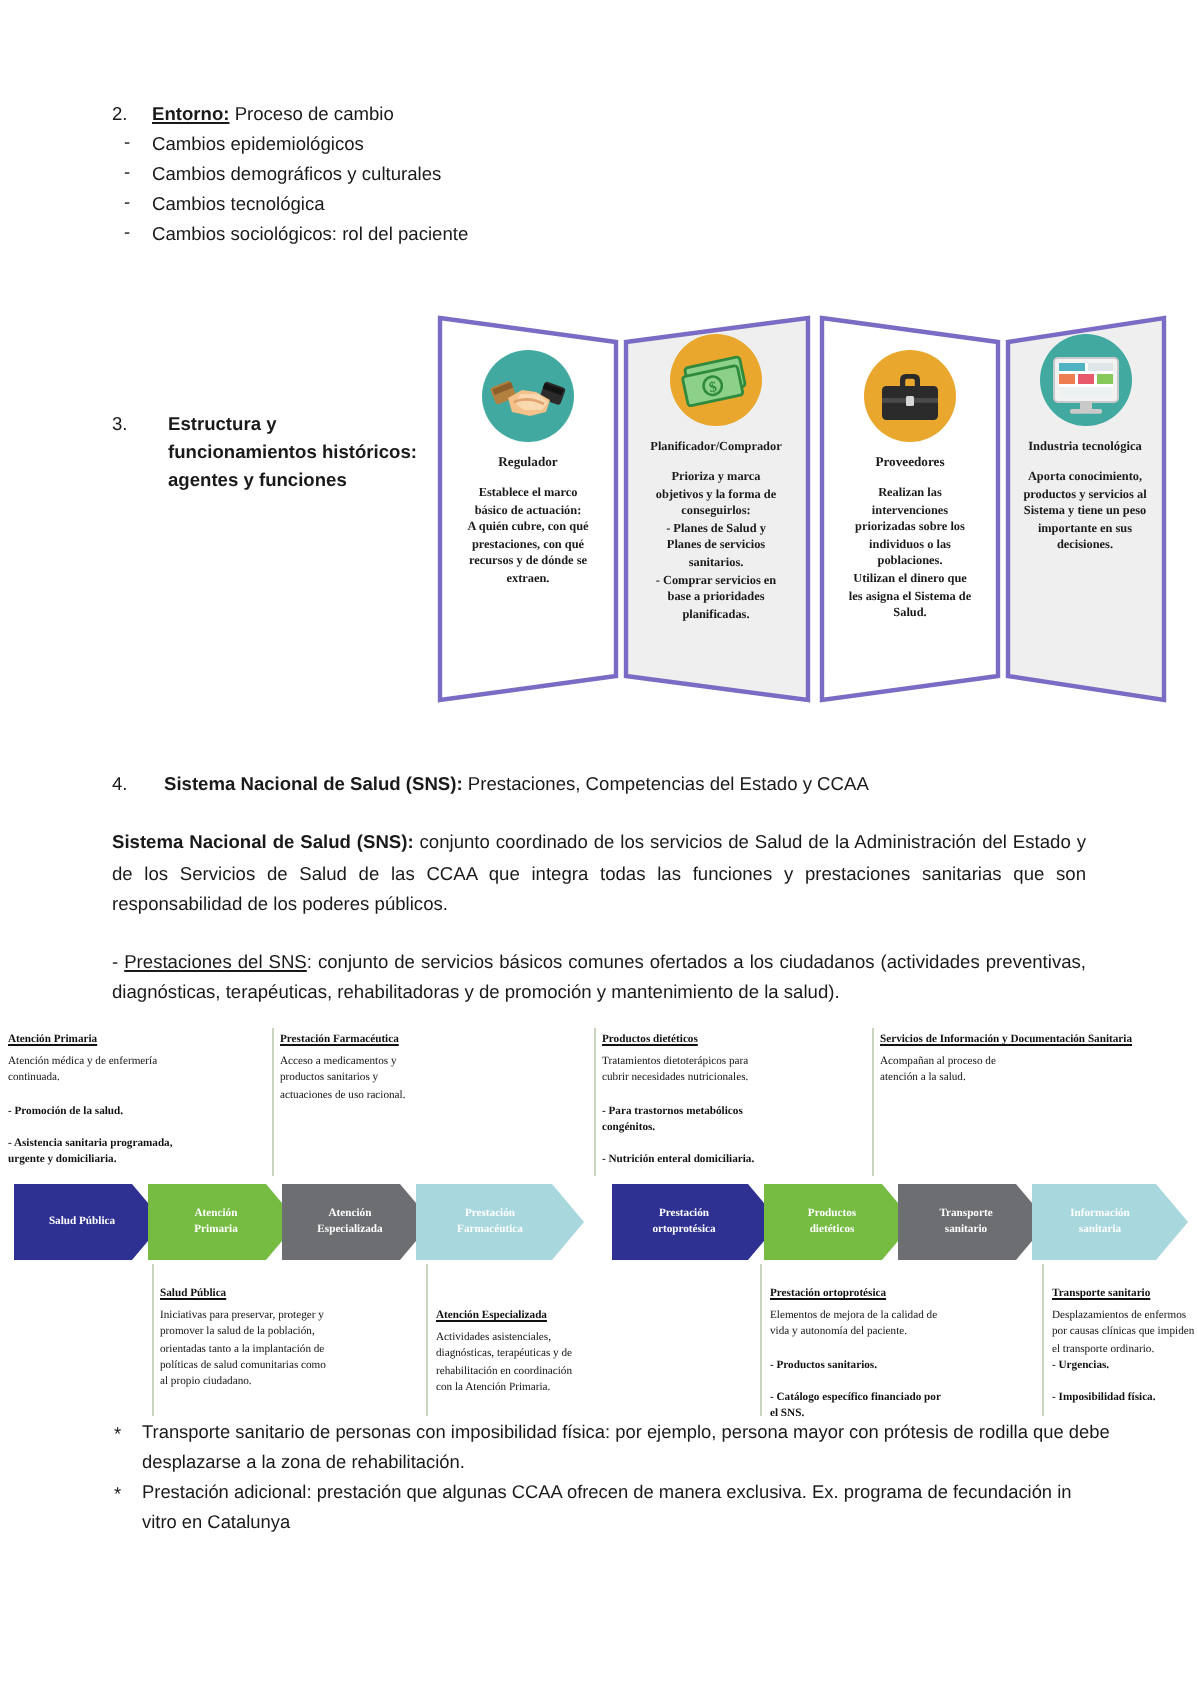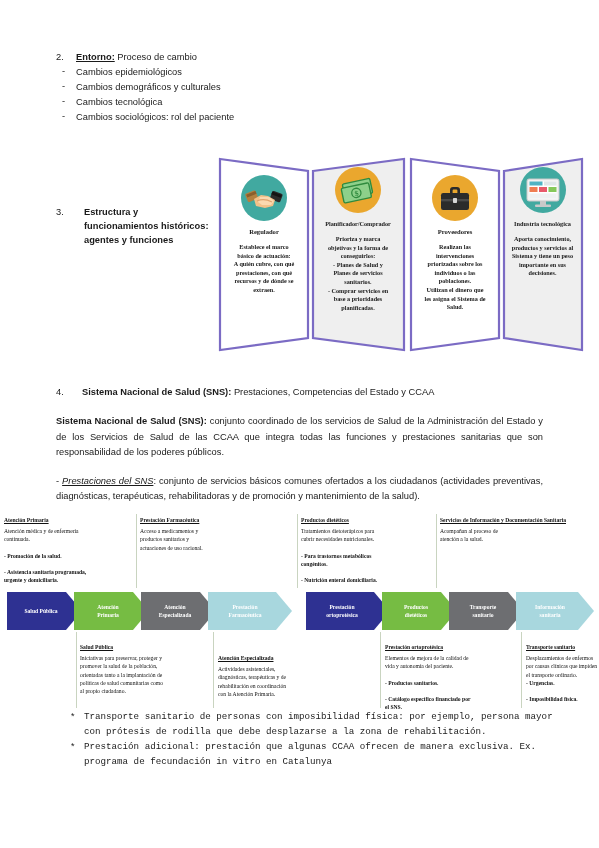--- a/index.html
+++ b/index.html
@@ -129,21 +129,21 @@
     padding-left: 26px;
     margin-bottom: 14px;
   }
   .sec4 .h .n { position: absolute; left: 0; top: 0; }
   .sec4 p {
     margin: 0 0 13px 0;
     font-size: 9.3px;
     line-height: 15.5px;
     text-align: justify;
   }
-  .sec4 .u { text-decoration: underline; font-style: italic; }
+  .sec4 .u { text-decoration: underline; }
 
   
   .flow {
     position: absolute;
     left: 0;
     top: 508px;
     width: 599px;
     height: 200px;
   }
   .flowtext {
@@ -170,24 +170,23 @@
     position: absolute;
     left: 0;
     width: 599px;
     height: 42px;
   }
   .chevrons svg { display: block; }
 
   
   .notes {
     position: absolute;
-    left: 68px;
+    left: 55px;
     top: 709px;
     width: 500px;
-    font-family: Liberation Mono, monospace;
   }
   .note {
     font-size: 9.2px;
     line-height: 15px;
     position: relative;
     padding-left: 16px;
     margin-bottom: 0;
   }
   .note::before {
     content: "*";

